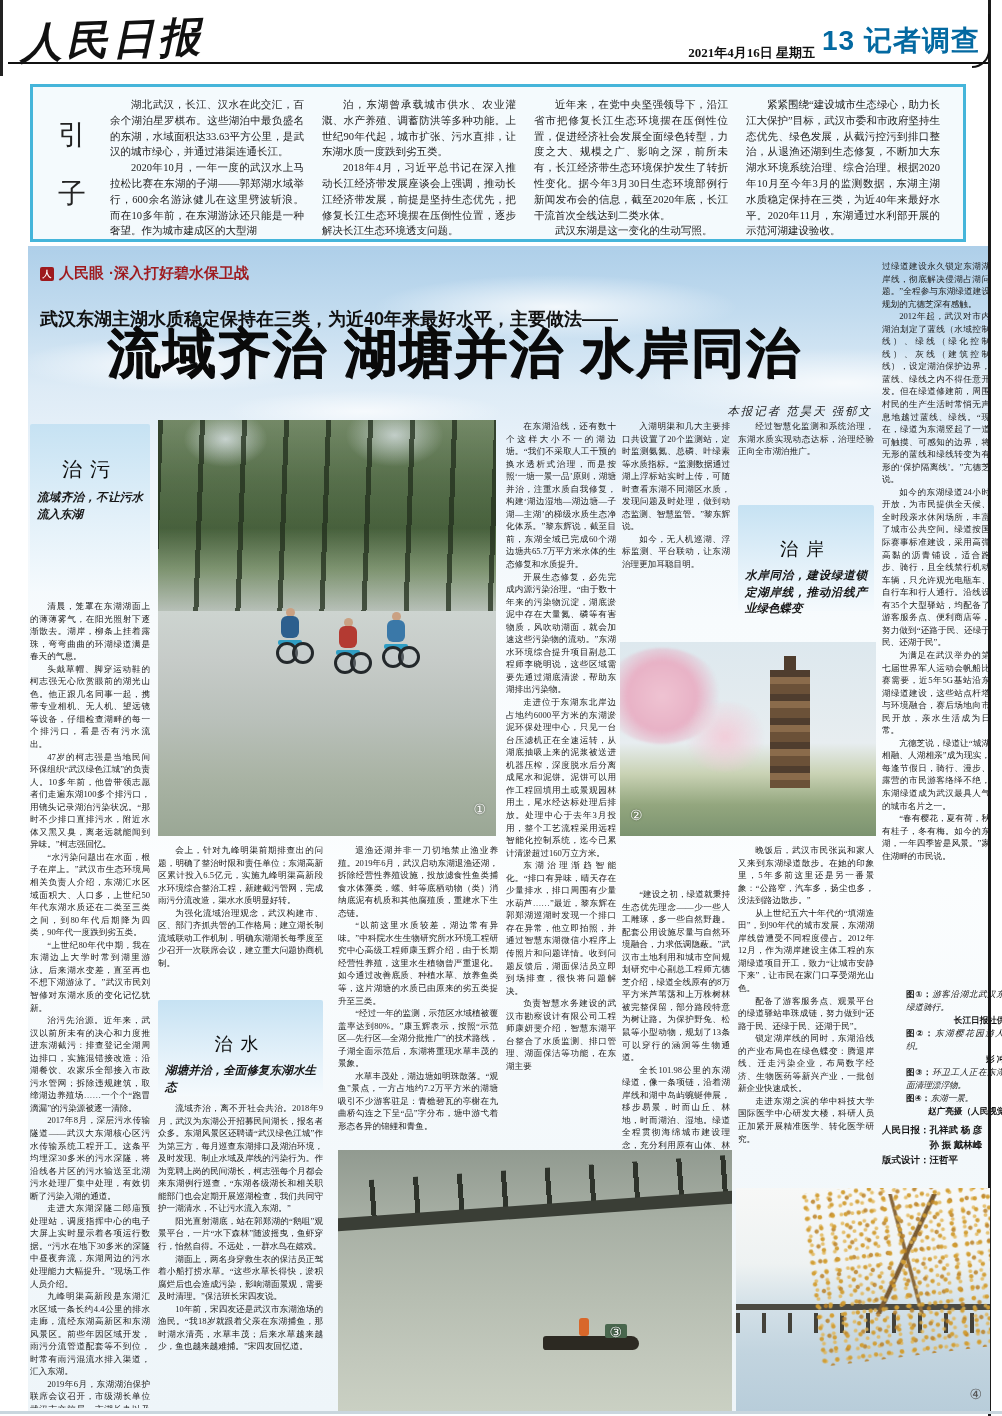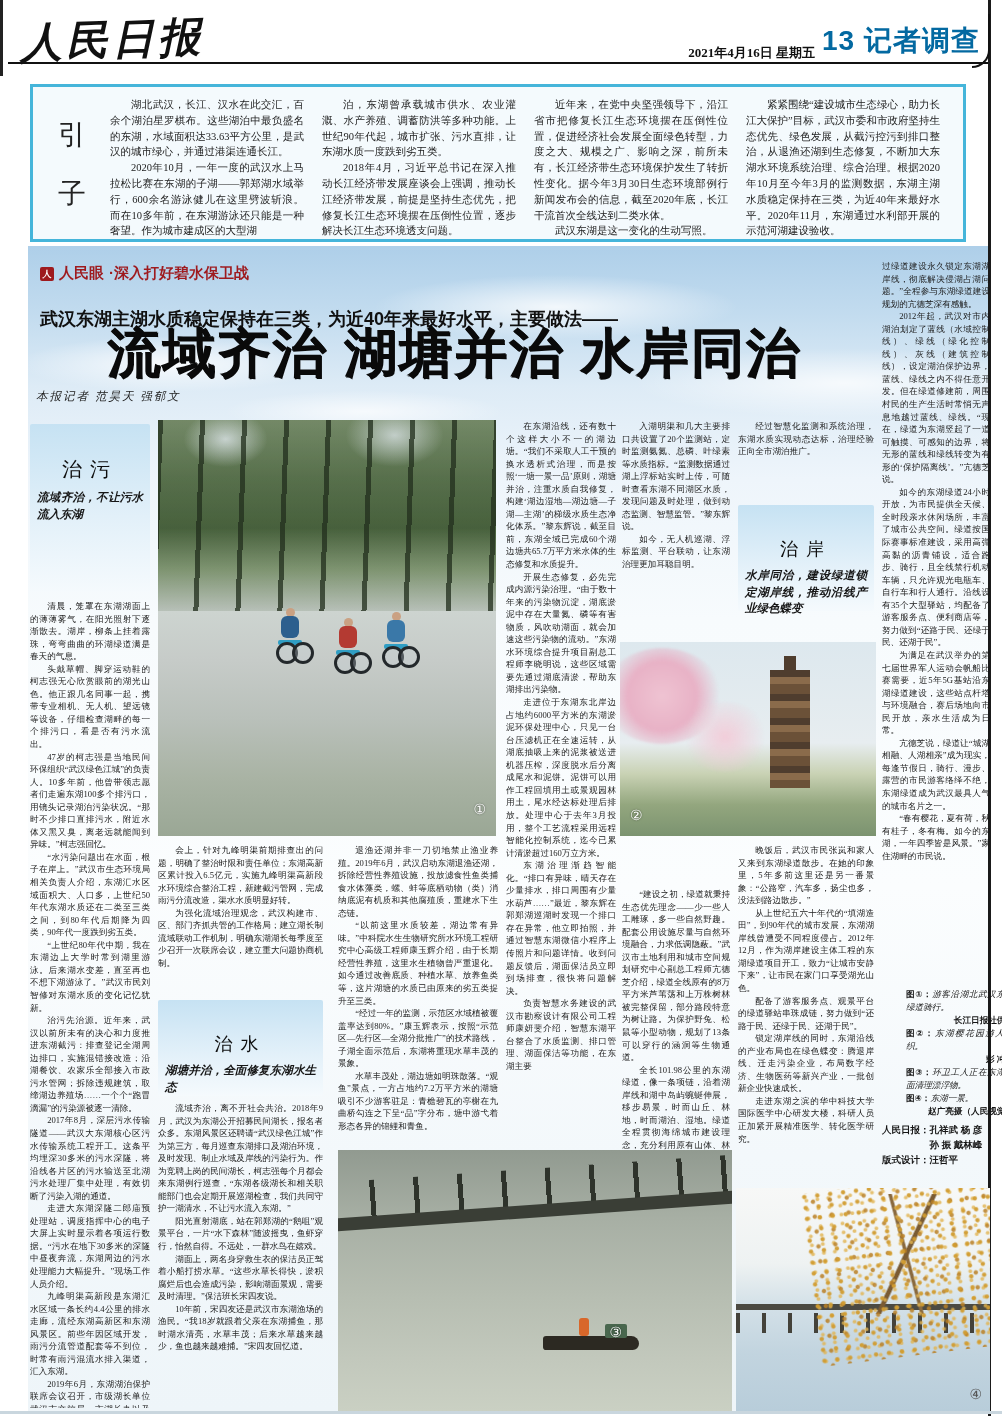--- a/index.html
+++ b/index.html
@@ -38,21 +38,21 @@
   
   .kicker{left:40px;top:264px;width:700px;font-family:"Liberation Sans","DejaVu Sans",sans-serif;
           font-weight:bold;font-size:15px;color:#9e1a1e;display:flex;align-items:center;gap:5px;}
   .kicklogo{width:14px;height:14px;background:#9e1a1e;color:#fff;font-size:9px;line-height:14px;
             text-align:center;border-radius:2px;flex:0 0 auto;}
   .subtitle{left:40px;top:290px;width:830px;font-family:"Liberation Sans","DejaVu Sans",sans-serif;
             font-weight:bold;font-size:18px;color:#101010;margin-top:17px;}
   .headline{left:36px;top:318px;width:836px;text-align:center;
             font-family:"Liberation Sans","DejaVu Sans",sans-serif;font-weight:900;
             font-size:53px;letter-spacing:2px;color:#0a0a0a;text-shadow:1px 1px 0 #0a0a0a;}
-  .byline{left:36px;top:389px;width:836px;text-align:left;font-size:11.5px;
+  .byline{left:36px;top:404px;width:836px;text-align:right;font-size:11.5px;
           font-style:italic;color:#222;letter-spacing:2px;}
   
   .secbox{background:linear-gradient(180deg,#c6e2f3 0%,#e2f0f9 55%,#f5fafd 100%);
           box-sizing:border-box;padding:8px 7px 6px;border-radius:2px;}
   .secbox .t{text-align:center;font-family:"Liberation Sans","DejaVu Sans",sans-serif;
              font-weight:normal;font-size:20px;letter-spacing:8px;color:#0e0e0e;margin-top:24px;}
   .secbox .s{margin-top:6px;font-style:italic;font-weight:bold;font-size:11.5px;
              line-height:16.5px;color:#161616;text-align:justify;}
   
   .col{font-size:8.6px;line-height:12.55px;text-align:justify;color:#1b1b1b;overflow:hidden;}

